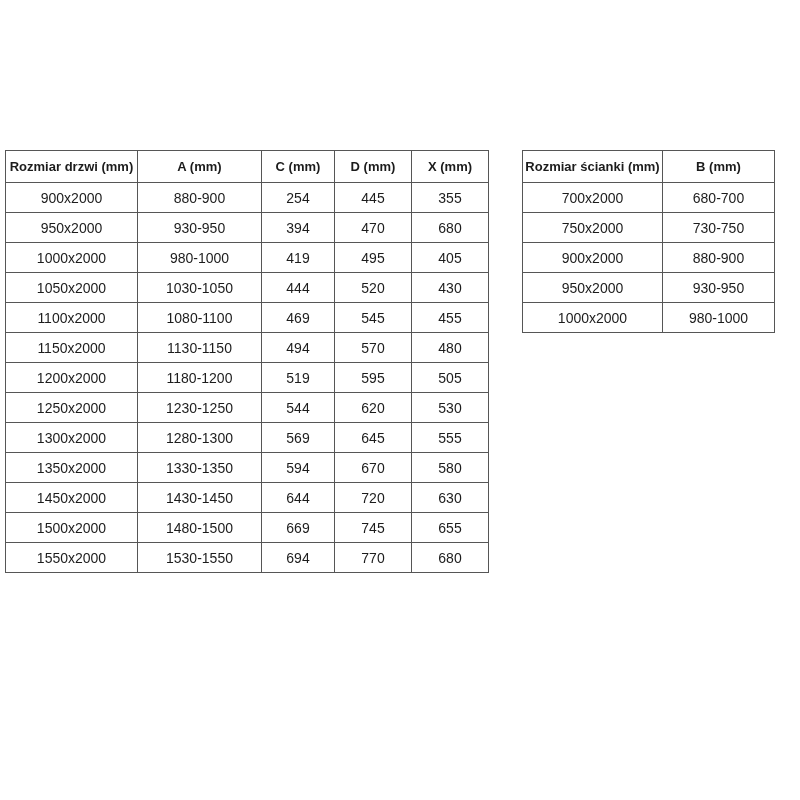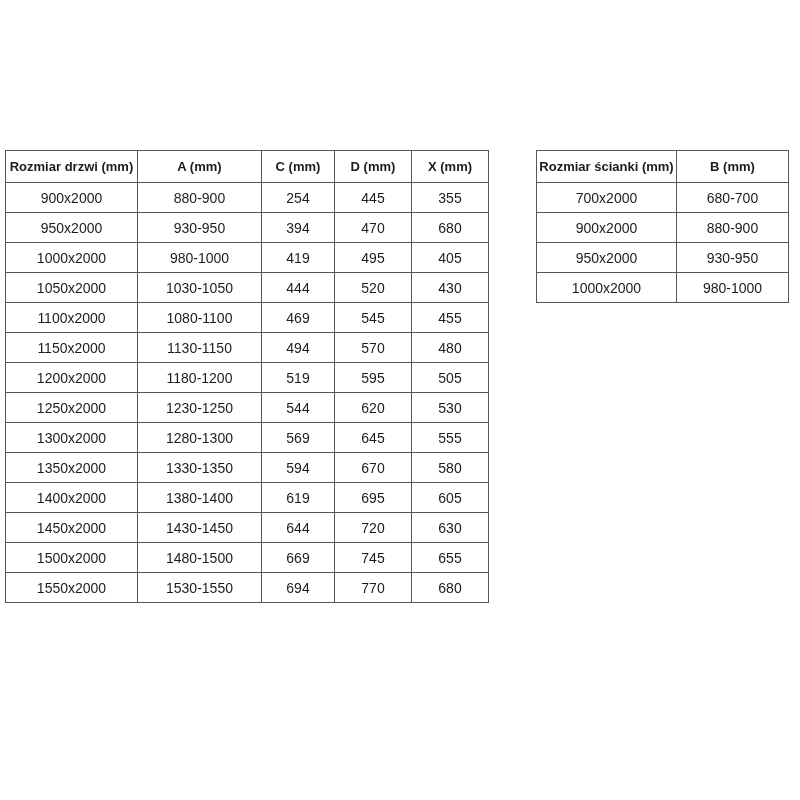--- a/index.html
+++ b/index.html
@@ -22,21 +22,21 @@
     overflow: hidden;
   }
   table.spec-table {
     position: absolute;
     border-collapse: collapse;
     table-layout: fixed;
     color: var(--text);
     background: var(--bg);
   }
   table.doors-table { left: 5px;   top: 150px; width: 483px; }
-  table.wall-table  { left: 536px; top: 150px; width: 252px; }
+  table.wall-table  { left: 522px; top: 150px; width: 252px; }
   .spec-table th, .spec-table td {
     border: 1px solid var(--border);
     text-align: center;
     vertical-align: middle;
     padding: 0;
     overflow: hidden;
     white-space: nowrap;
   }
   .spec-table th {
     height: 32px;
@@ -136,27 +136,20 @@
           <td>555</td>
         </tr>
         <tr>
           <td>1350x2000</td>
           <td>1330-1350</td>
           <td>594</td>
           <td>670</td>
           <td>580</td>
         </tr>
         <tr>
-          <td>1400x2000</td>
-          <td>1380-1400</td>
-          <td>619</td>
-          <td>695</td>
-          <td>605</td>
-        </tr>
-        <tr>
           <td>1450x2000</td>
           <td>1430-1450</td>
           <td>644</td>
           <td>720</td>
           <td>630</td>
         </tr>
         <tr>
           <td>1500x2000</td>
           <td>1480-1500</td>
           <td>669</td>
@@ -183,20 +176,24 @@
           <th>Rozmiar ścianki (mm)</th>
           <th>B (mm)</th>
         </tr>
       </thead>
     <tbody>
         <tr>
           <td>700x2000</td>
           <td>680-700</td>
         </tr>
         <tr>
+          <td>750x2000</td>
+          <td>730-750</td>
+        </tr>
+        <tr>
           <td>900x2000</td>
           <td>880-900</td>
         </tr>
         <tr>
           <td>950x2000</td>
           <td>930-950</td>
         </tr>
         <tr>
           <td>1000x2000</td>
           <td>980-1000</td>

